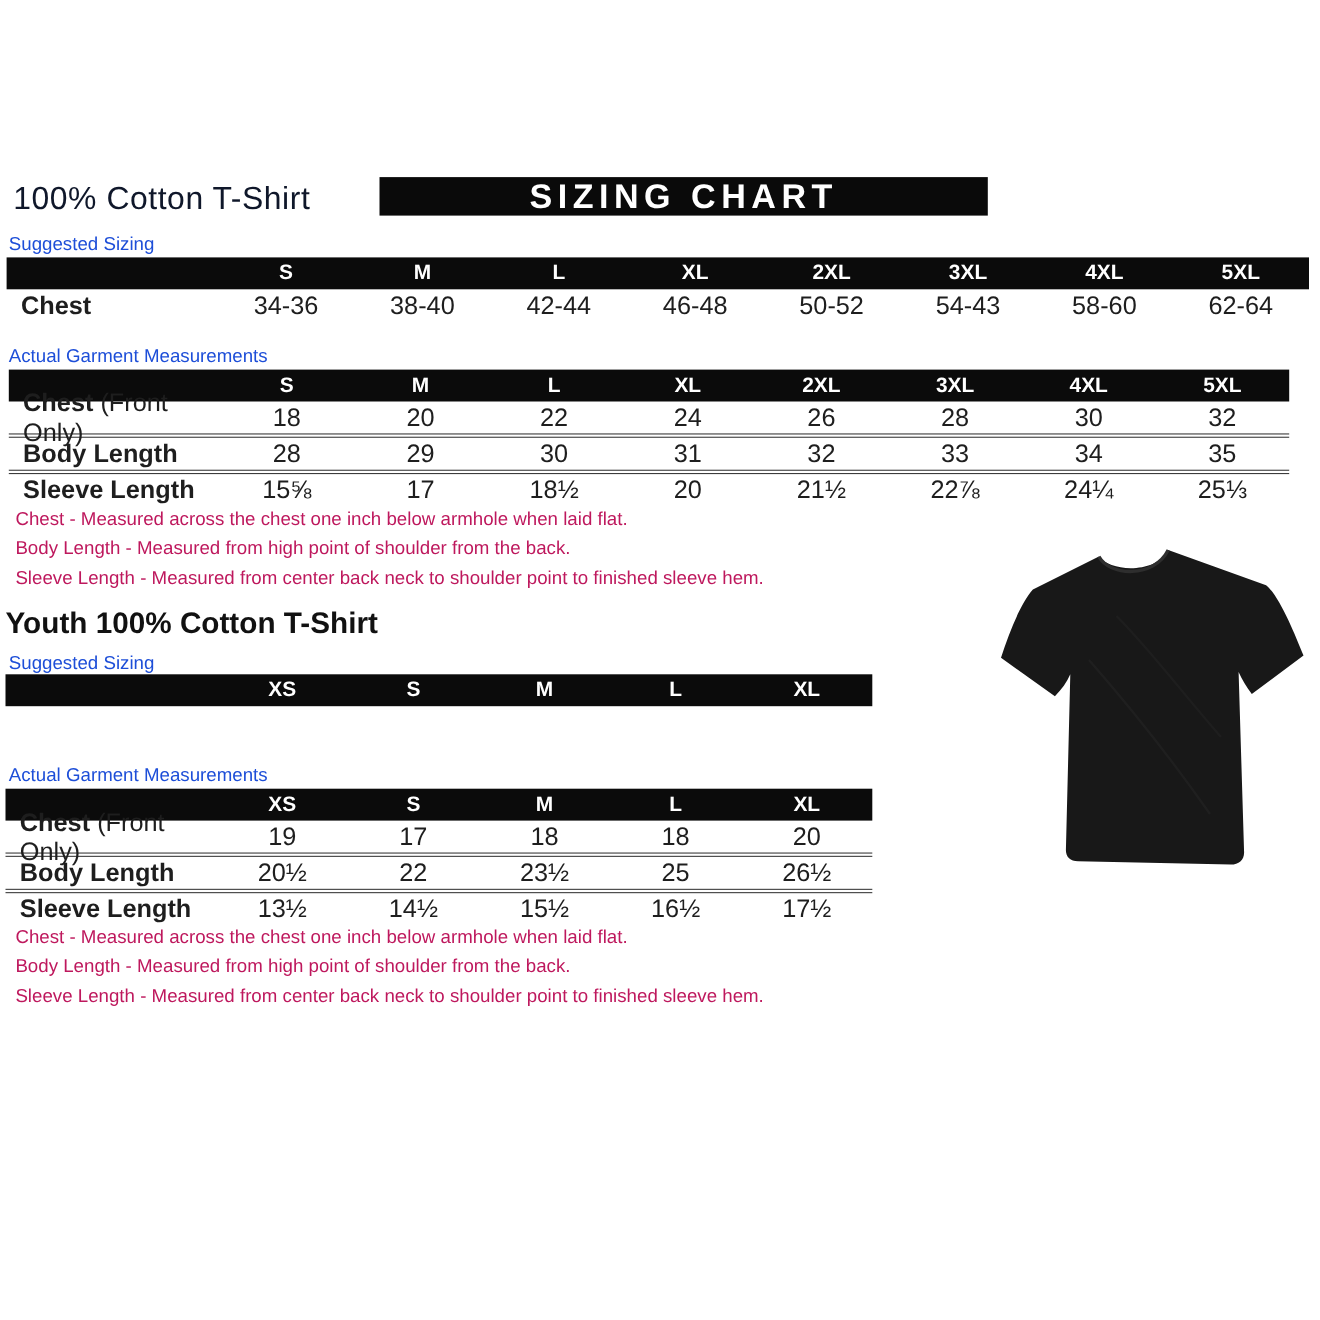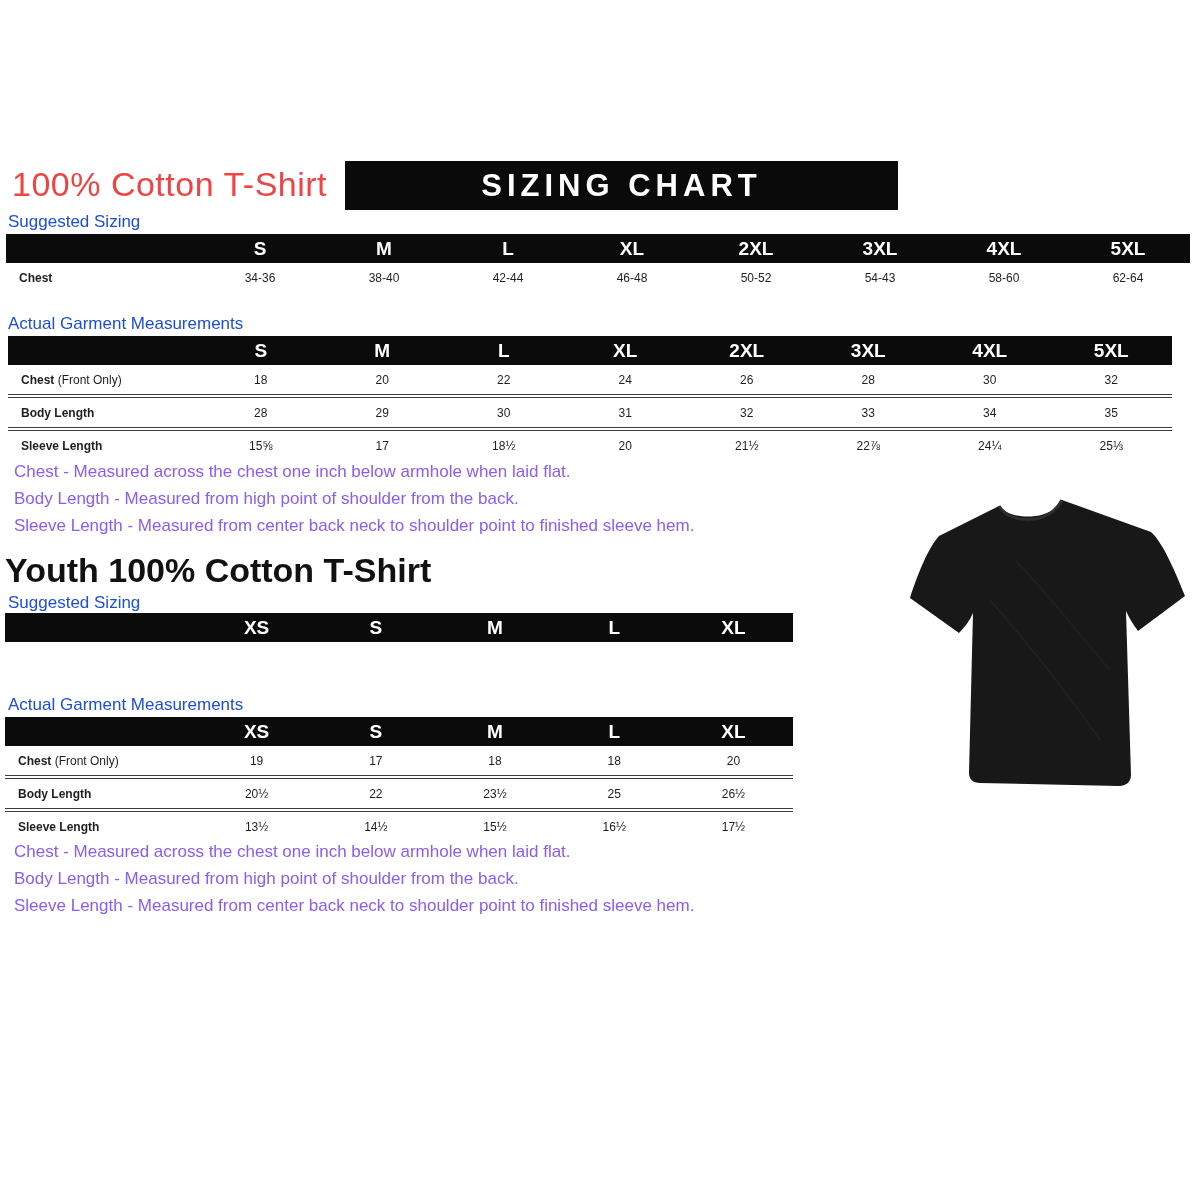--- a/index.html
+++ b/index.html
@@ -2,45 +2,45 @@
 <html><head>
 <meta charset="utf-8">
 <style>
   html,body{margin:0;padding:0;}
   body{
     width:1200px;height:1200px;position:relative;background:#ffffff;
     font-family:"Liberation Sans", sans-serif;color:#1a1a1a;
     -webkit-font-smoothing:antialiased;
   }
   .abs{position:absolute;}
-  .page-title{font-size:34px;letter-spacing:.5px;color:#ef4444;}
+  .page-title{font-size:29px;letter-spacing:.5px;color:#0f172a;}
   .banner{
     background:#0a0a0a;color:#ffffff;display:flex;align-items:center;justify-content:center;
     font-weight:bold;font-size:31px;letter-spacing:5px;
   }
   .section-label{font-size:17px;color:#1d4ed8;}
-  .youth-title{font-size:34px;font-weight:bold;color:#111;}
+  .youth-title{font-size:27px;font-weight:bold;color:#111;}
   .sizetable{position:absolute;}
   .thead{
     display:flex;align-items:center;background:#0b0b0b;color:#ffffff;
     height:29px;font-weight:bold;font-size:19px;
   }
-  .trow{display:flex;align-items:center;height:29px;font-size:12px;color:#1e1e1e;}
+  .trow{display:flex;align-items:center;height:29px;font-size:23px;color:#1e1e1e;}
   .sep{border-bottom:4px double #3d3d3d;}
   .th,.td{flex:1;text-align:center;}
   .label-col{flex:0 0 192px;text-align:left;padding-left:13px;box-sizing:border-box;}
   .b{font-weight:bold;}
-  .notes{font-size:17px;color:#8b5cf6;}
+  .notes{font-size:17px;color:#be185d;}
   .notes .note{margin:0 0 10px 0;line-height:17px;}
 </style>
 </head>
 <body>
 
 <div class="abs page-title" style="left:12px;top:165px;">100% Cotton T-Shirt</div>
-<div class="abs banner" style="left:345px;top:161px;width:553px;height:49px;">
+<div class="abs banner" style="left:345px;top:161px;width:553px;height:35px;">
   <span>SIZING CHART</span>
 </div>
 
 <div class="abs section-label" style="left:8px;top:212px;">Suggested Sizing</div>
 
 <div class="sizetable" style="left:6px;top:234px;width:1184px;">
   <div class="thead">
     <div class="th label-col"></div>
     <div class="th">S</div>
     <div class="th">M</div>

